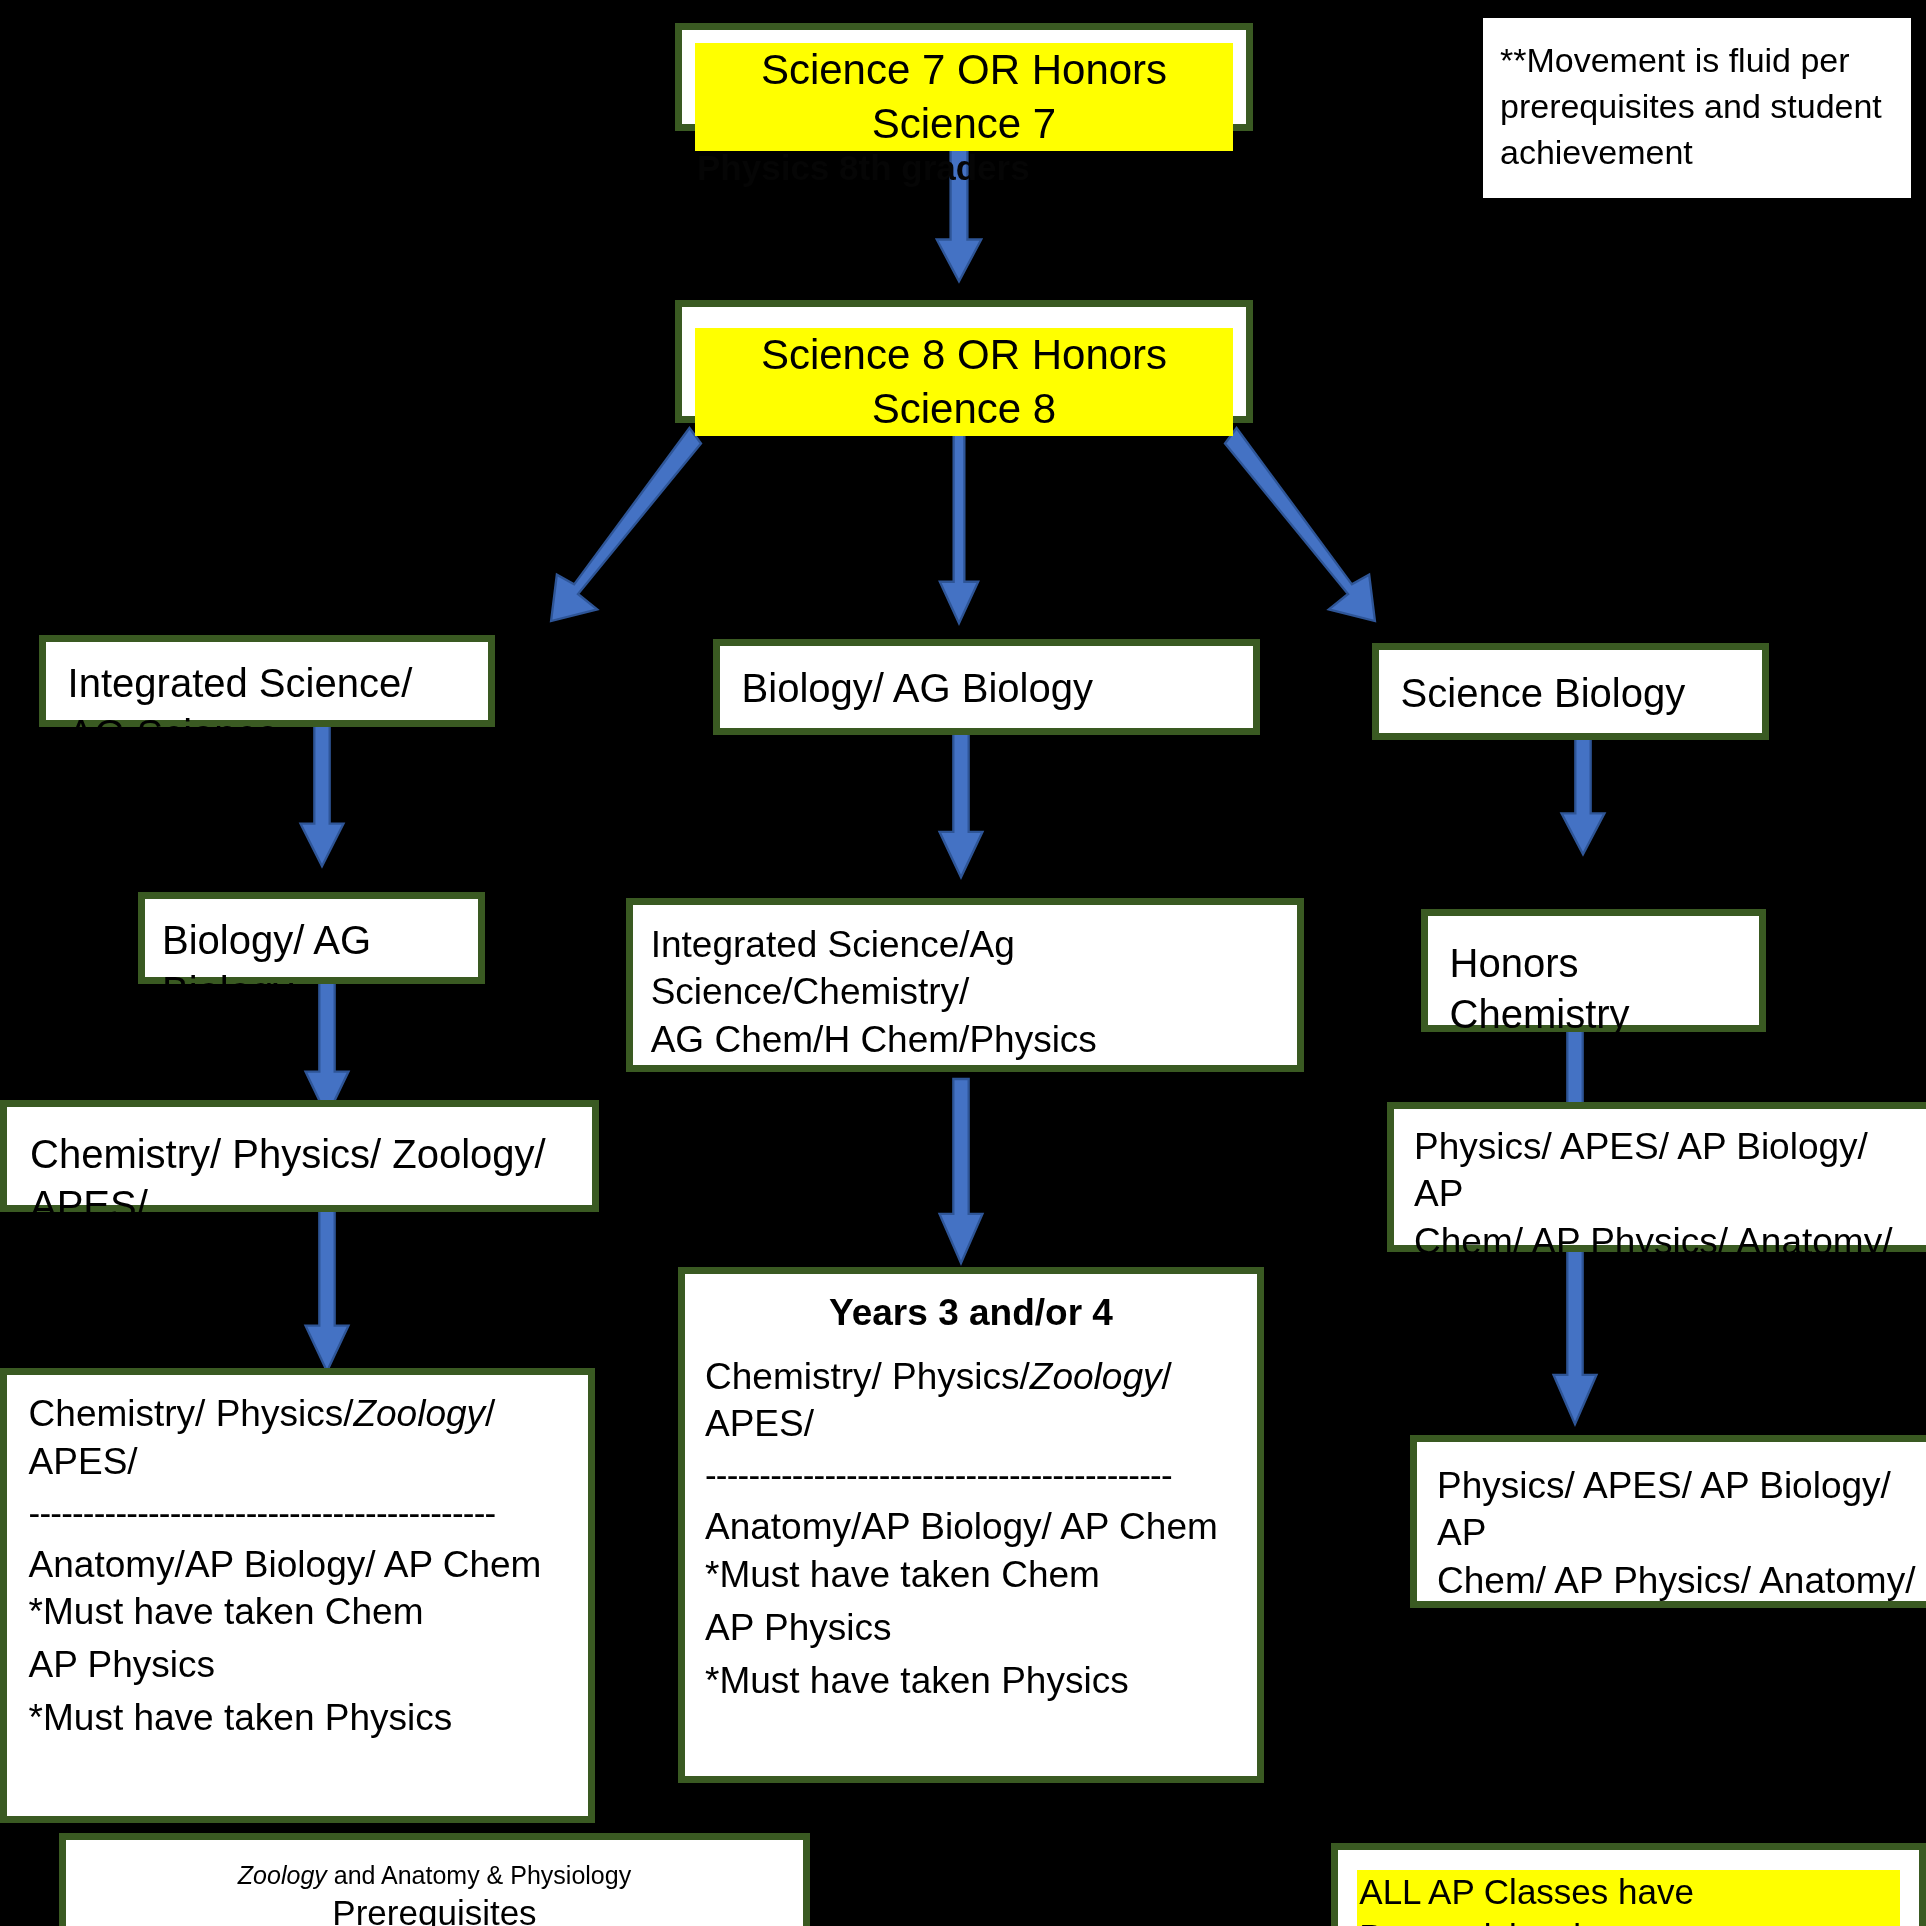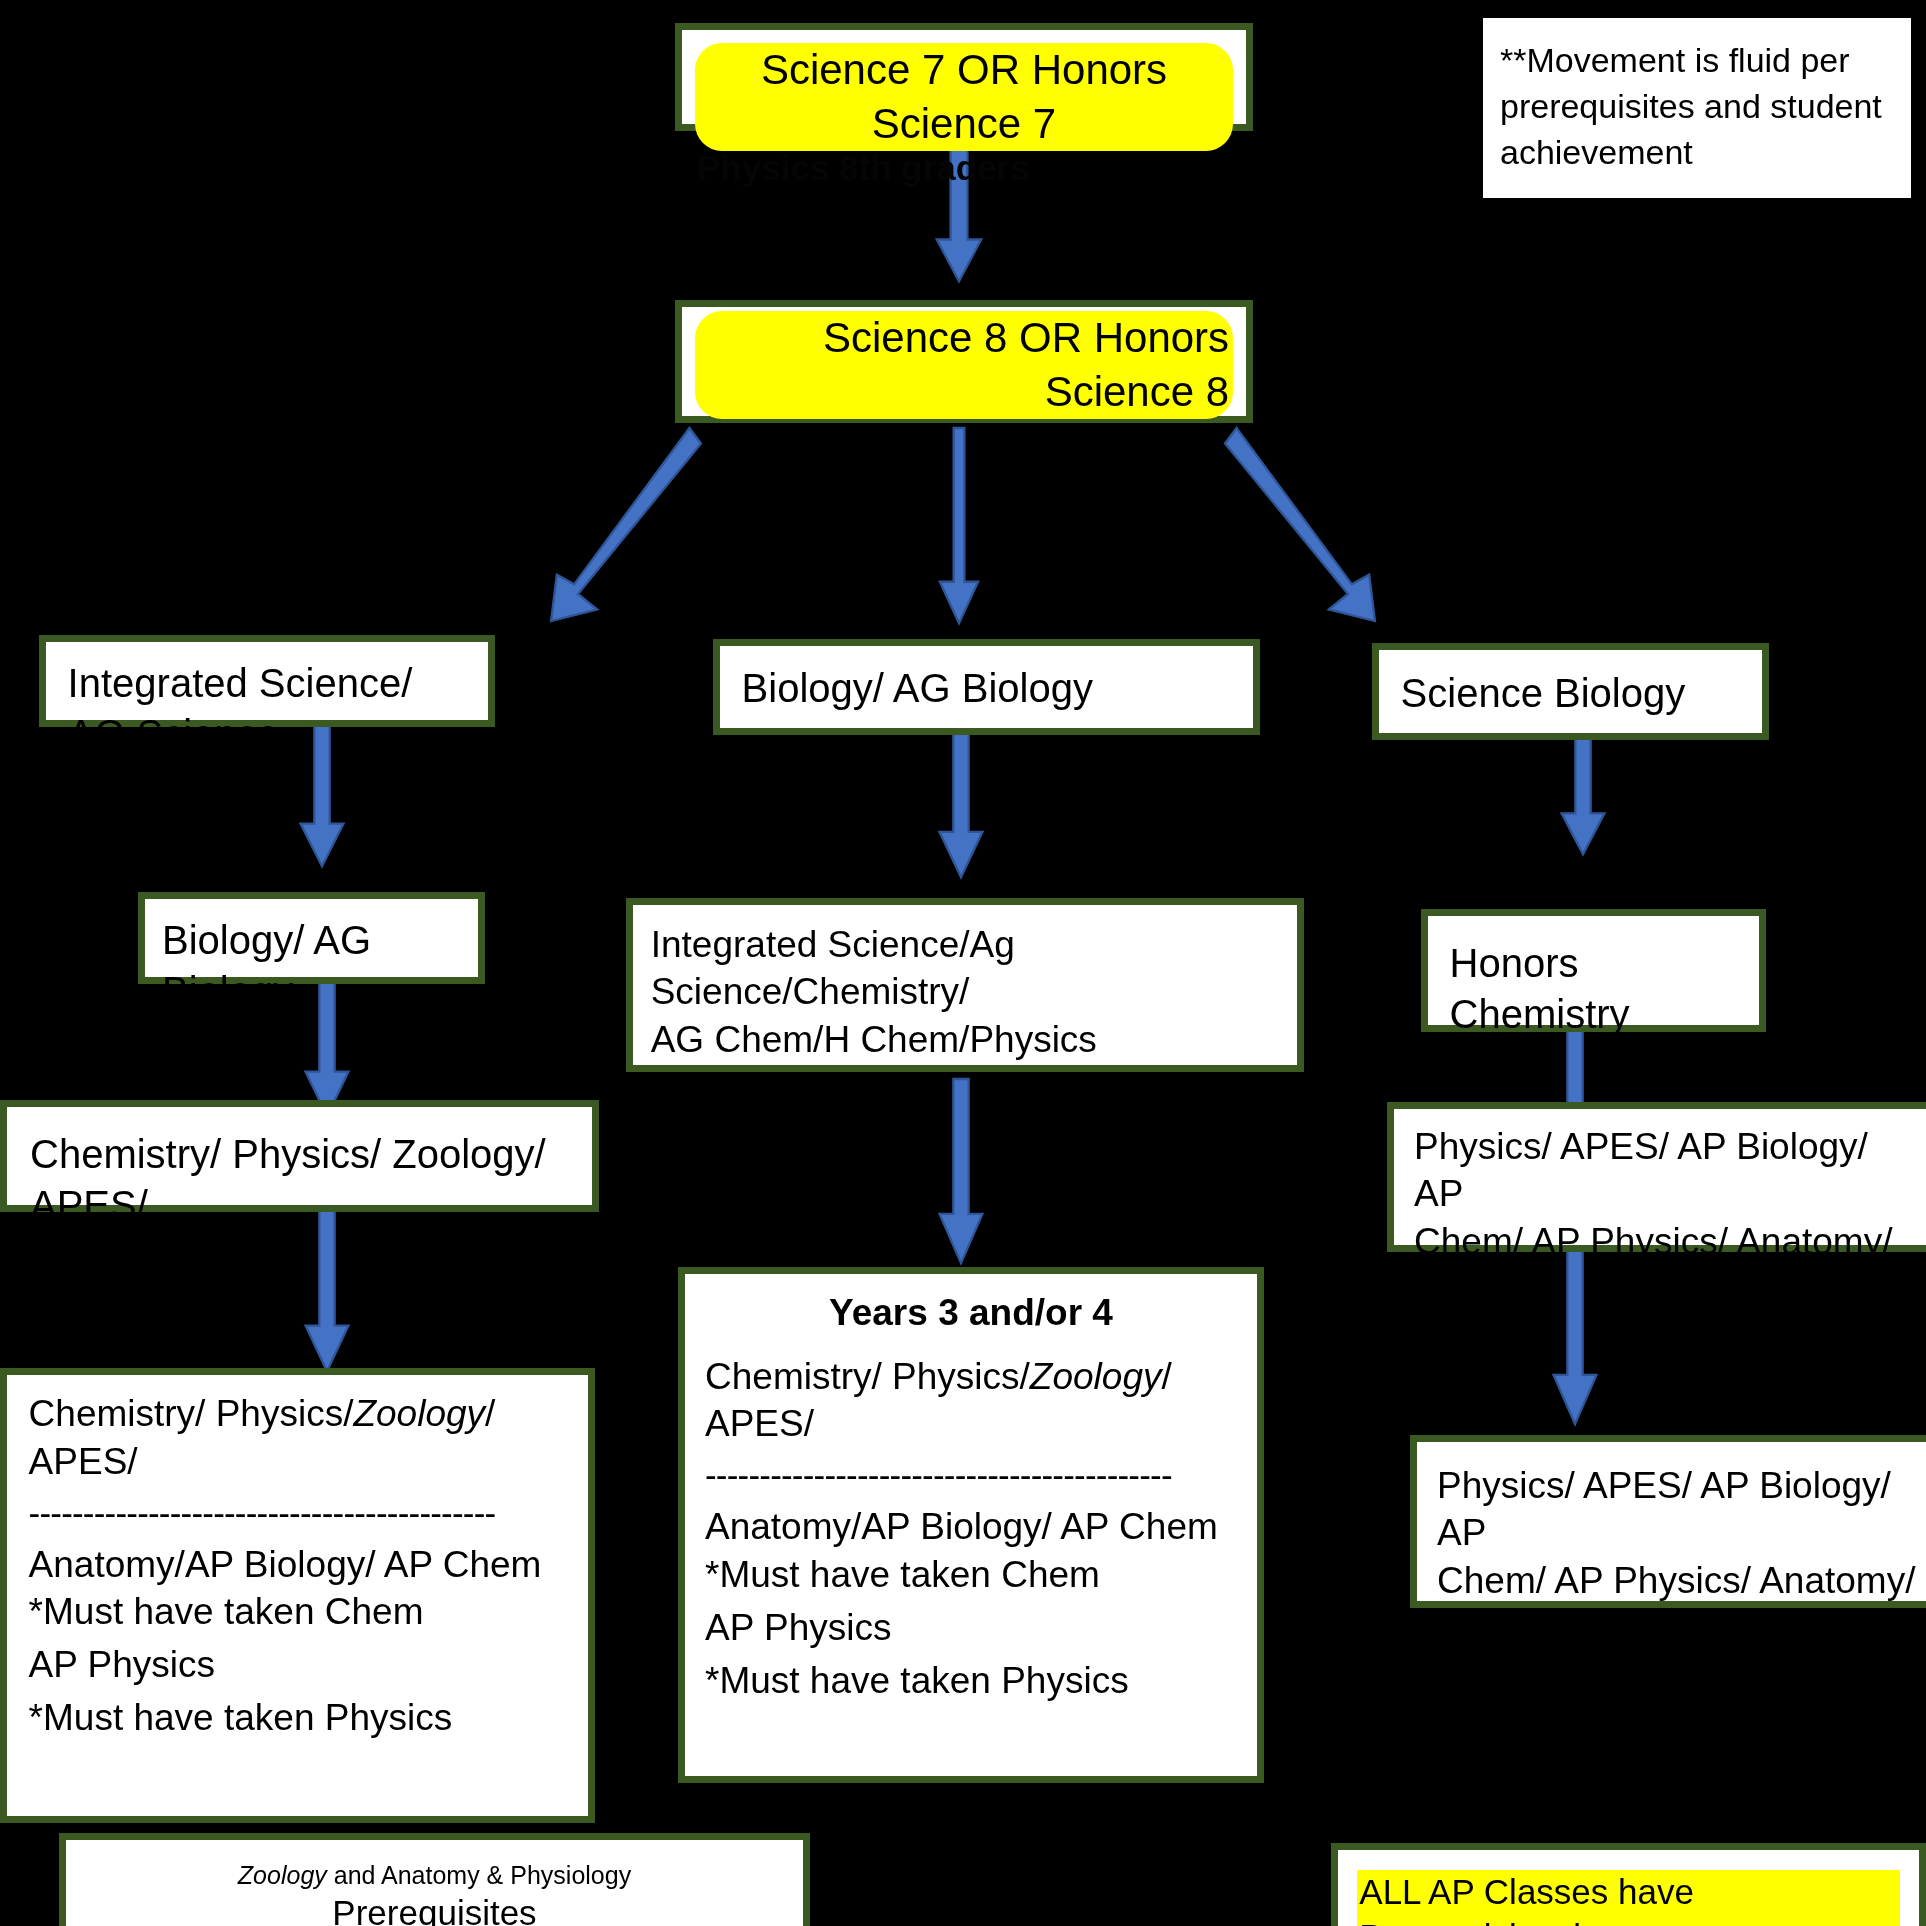--- a/index.html
+++ b/index.html
@@ -16,21 +16,21 @@
   .card{
     position:absolute;
     box-sizing:border-box;
     background:#ffffff;
     border:7px solid #3A5A22;
     color:#000000;
     line-height:1.28;
   }
   .card.plain{ border:none; }
   .pad{ padding:10px 13px; }
-  .t{ display:block;border-radius:27px; }
+  .t{ display:block; }
   .ctr{ text-align:center; }
   .hl{ background:#FFFF00; }
   .b{ font-weight:bold; }
   .it{ font-style:italic; }
   .sp{ display:block; height:0.9em; }
   .dash{ display:block; letter-spacing:-0.8px; white-space:nowrap; overflow:hidden; }
 
   
   .ghost{
     position:absolute;
@@ -128,21 +128,21 @@
     </div>
   </div>
 
   <div class="card plain" style="left:1483px;top:18px;width:428px;height:180px;">
     <div class="pad" style="padding:20px 17px;">
       <span class="t" style="font-size:34px;line-height:1.35;">**Movement is fluid per prerequisites and student achievement</span>
     </div>
   </div>
 
   <div class="card" style="left:675px;top:300px;width:578px;height:123px;">
-    <div class="pad ctr" style="padding-top:4px;text-align:right;">
+    <div class="pad ctr" style="padding-top:21px;">
       <span class="t hl" style="font-size:42px;display:inline-block;padding:0 3.9px;">Science 8 OR Honors Science 8</span>
     </div>
   </div>
 
   <div class="card" style="left:39px;top:635px;width:456px;height:92px;">
     <div class="pad" style="padding:16px 21.6px;">
       <span class="t" style="font-size:40px;">Integrated Science/ AG Science</span>
     </div>
   </div>
 

